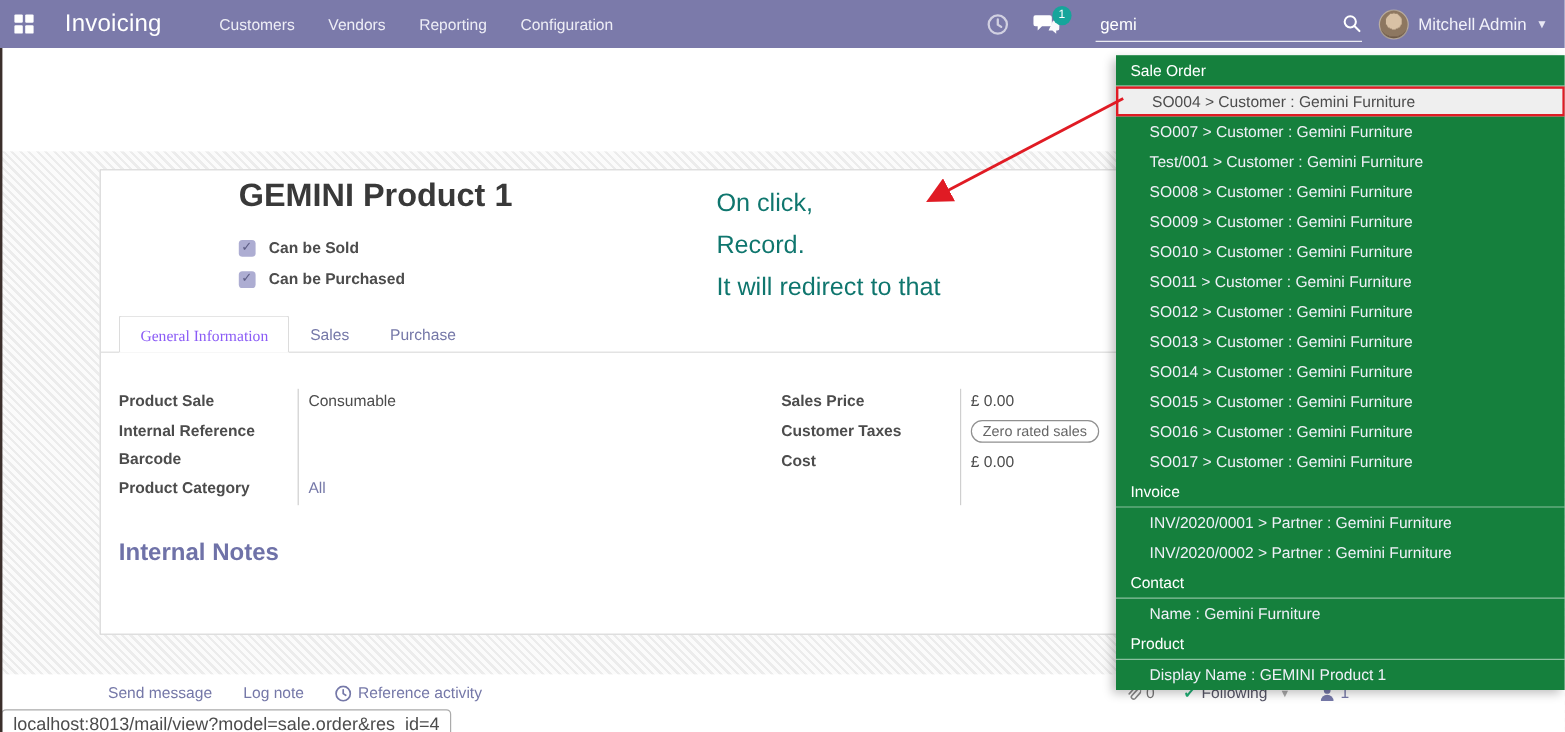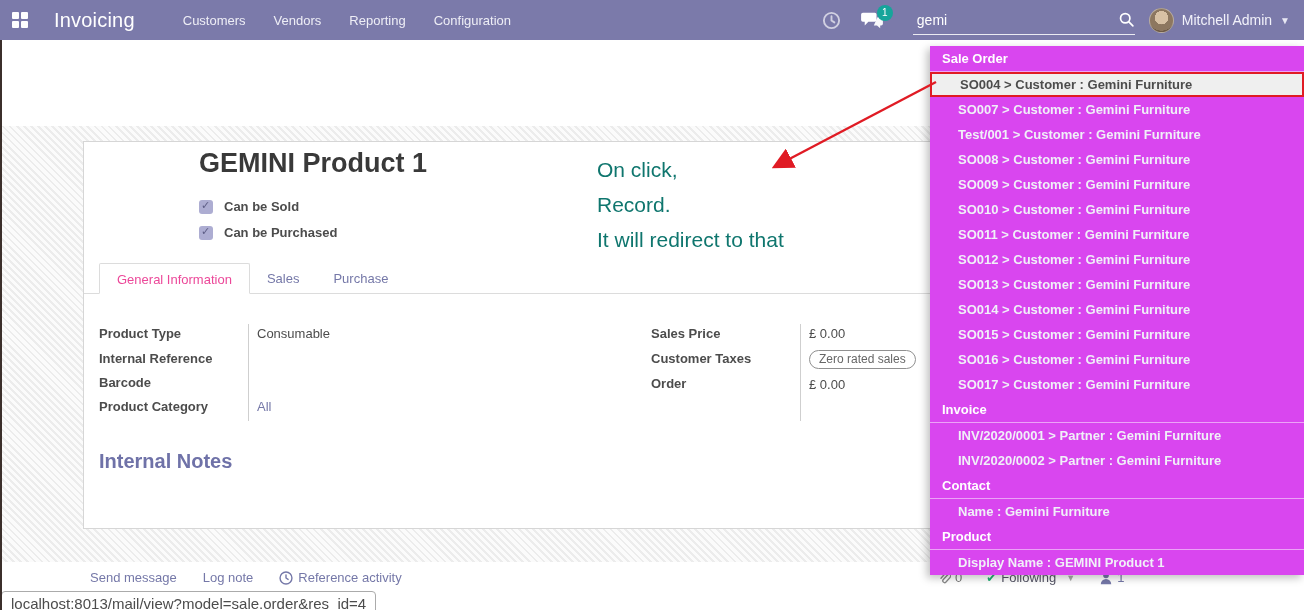--- a/index.html
+++ b/index.html
@@ -52,22 +52,22 @@
            border:1px solid #d6d6d6; z-index:2; }
   .sheet-title { position:absolute; top:6px; left:115px; font-size:27px; font-weight:bold; color:#393939; }
   .cb-row { position:absolute; left:115px; display:flex; align-items:center; gap:11px; cursor:pointer; }
   .cb-row.r0 { top:57px; } .cb-row.r1 { top:83px; }
   .cb-box { width:14px; height:14px; background:#adadd2; border-radius:3px; position:relative; }
   .cb-box::after { content:"✓"; position:absolute; left:2px; top:-1px; font-size:11px; color:#5d5d85; font-weight:bold; }
   .cb-label { font-size:13px; font-weight:bold; color:#4c4c4c; }
 
   .tabs { position:absolute; top:121px; left:0; width:100%; height:31px; border-bottom:1px solid #dcdcdc; display:flex; padding-left:15px; }
   .tab { font-size:13px; padding:8px 17px; cursor:pointer; color:#7578a8; }
-  .tab.active { background:#fff; border:1px solid #dcdcdc; border-bottom:1px solid #fff; color:#ec4899;
-                margin-bottom:-1px; border-radius:2px 2px 0 0; }
+  .tab.active { background:#fff; border:1px solid #dcdcdc; border-bottom:1px solid #fff; color:#8b5cf6;
+                margin-bottom:-1px; border-radius:2px 2px 0 0;font-family:Liberation Serif, serif; }
 
   .field-groups { position:absolute; top:182px; left:15px; right:15px; display:flex; }
   .fgroup { display:flex; }
   .fgroup.left { width:540px; }
   .fgroup.right { margin-left:12px; width:420px; }
   .fcol-labels { width:149px; padding-right:8px; }
   .fcol-values { border-left:1px solid #cfcfcf; padding-left:8px; flex:1; }
   .frow { min-height:19px; line-height:19px; font-size:13px; margin-bottom:5px; }
   .frow.lab { font-weight:bold; color:#4c4c4c; }
   .frow.val { color:#4c4c4c; }
@@ -86,22 +86,22 @@
   .follow { display:flex; align-items:center; gap:5px; cursor:pointer; color:#556; }
   .follow .chk { color:#1fae74; font-size:12px; }
   .cnt-icon { display:flex; align-items:center; gap:4px; cursor:pointer; }
   .cnt-icon.purple { color:#7578a8; }
 
   
   .status-tip { position:absolute; top:591px; left:1px; z-index:20; background:#fff; border:1px solid #ababab;
                 border-radius:4px; font-size:15px; color:#4c4c4c; padding:3px 9px 6px; white-space:nowrap; }
 
   
-  .sdropdown { position:absolute; top:46px; left:930px; width:374px; height:529px; background:#d946ef; z-index:40;
-               box-shadow:-3px 3px 8px rgba(0,0,0,.25);font-weight:bold; }
+  .sdropdown { position:absolute; top:46px; left:930px; width:374px; height:529px; background:#15803d; z-index:40;
+               box-shadow:-3px 3px 8px rgba(0,0,0,.25); }
   .sd-header { height:26px; line-height:25px; padding-left:12px; font-size:13px; color:#fff;
                border-bottom:1px solid rgba(255,255,255,.5); }
   .sd-item { height:25px; line-height:25px; padding-left:28px; font-size:13px; color:#f0f0f8; cursor:pointer; white-space:nowrap; }
   .sd-item.highlighted { background:#efefef; color:#4c4c4c; border:2px solid #e01b24; line-height:21px; }
 
   
   .annotation { position:absolute; top:152px; left:597px; z-index:5; font-family:Liberation Sans, sans-serif;
                 font-size:21px; line-height:35px; color:#0f766e; }
   .arrow-overlay { position:absolute; top:0; left:0; width:1304px; height:610px; z-index:50; pointer-events:none; }
 
@@ -176,37 +176,37 @@
 
       <div class="tabs">
         <span class="tab active">General Information</span>
         <span class="tab">Sales</span>
         <span class="tab">Purchase</span>
       </div>
 
       <div class="field-groups">
         <div class="fgroup left">
           <div class="fcol-labels">
-            <div class="frow lab big">Product Type</div>
+            <div class="frow lab big">Product Sale</div>
             <div class="frow lab">Internal Reference</div>
             <div class="frow lab">Barcode</div>
             <div class="frow lab">Product Category</div>
           </div>
           <div class="fcol-values">
             <div class="frow val big">Consumable</div>
             <div class="frow val"></div>
             <div class="frow val"></div>
             <div class="frow val link">All</div>
           </div>
         </div>
         <div class="fgroup right">
           <div class="fcol-labels">
             <div class="frow lab big">Sales Price</div>
             <div class="frow lab big">Customer Taxes</div>
-            <div class="frow lab">Order</div>
+            <div class="frow lab">Cost</div>
           </div>
           <div class="fcol-values">
             <div class="frow val big">£ 0.00</div>
             <div class="frow val big"><span class="pill">Zero rated sales</span></div>
             <div class="frow val">£ 0.00</div>
           </div>
         </div>
       </div>
 
       <div class="notes-heading">Internal Notes</div>

